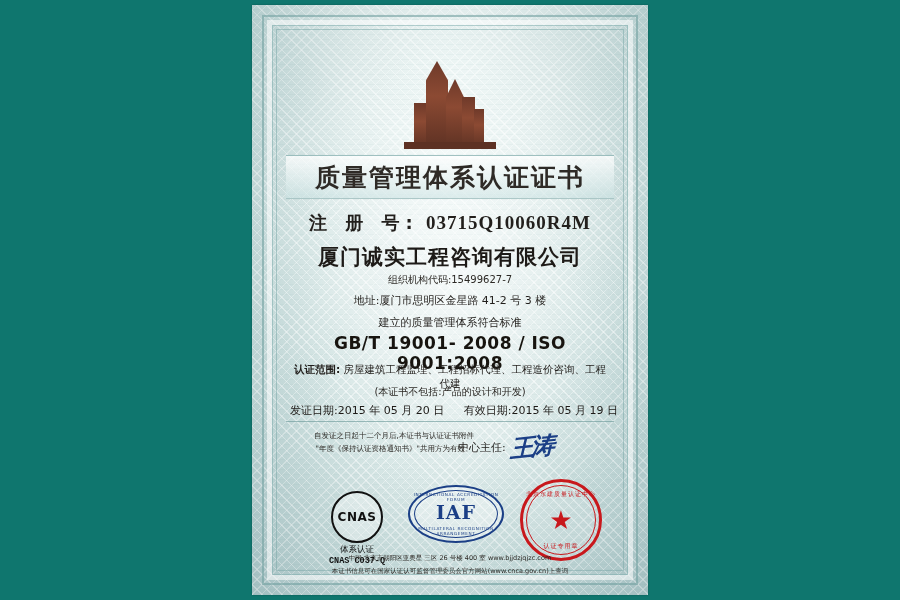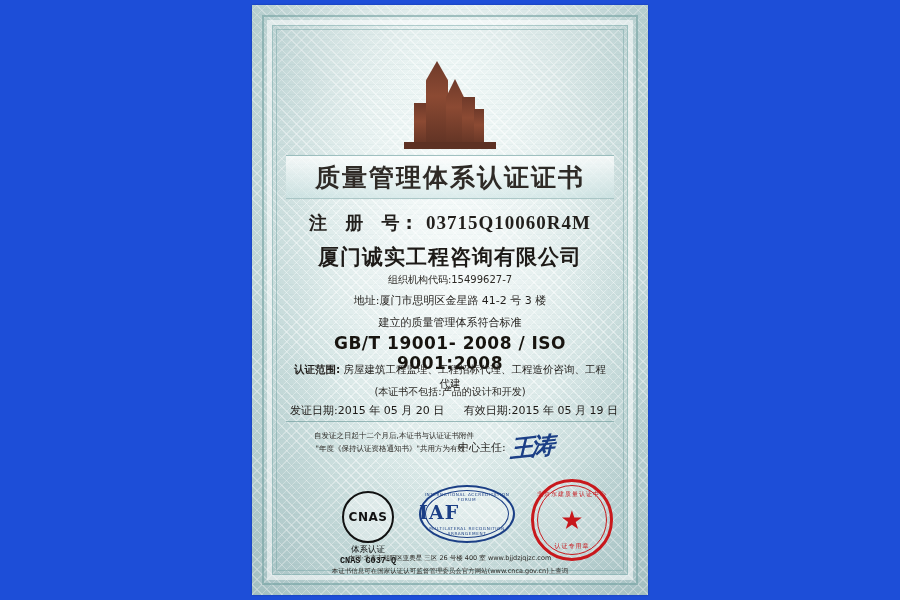--- a/index.html
+++ b/index.html
@@ -8,21 +8,21 @@
     width: 900px;
     height: 600px;
     background: #ffffff;
     font-family: "Liberation Sans", sans-serif;
   }
 
   #stage {
     position: relative;
     width: 900px;
     height: 600px;
-    background: #1d4ed8;
+    background: #0f766e;
     overflow: hidden;
   }
 
   
   #certificate {
     position: absolute;
     left: 252px;
     top: 5px;
     width: 396px;
     height: 590px;
@@ -247,21 +247,21 @@
     font-family: "DejaVu Serif", serif;
     font-size: 24px;
     font-weight: bold;
     font-style: italic;
     color: #1b3f86;
     transform: rotate(-6deg) skewX(-6deg);
     letter-spacing: -3px;
   }
 
   
-  #seals { position: absolute; left: 15px; right: 0; top: 478px; height: 80px; }
+  #seals { position: absolute; left: 4px; right: 0; top: 478px; height: 80px; }
 
   .seal { position: absolute; }
 
   
   #cnas-seal { left: 56px; top: 8px; width: 90px; text-align: center; }
   #cnas-seal .cnas-ring {
     width: 48px; height: 48px; margin: 0 auto;
     border: 2.5px solid #111; border-radius: 50%;
     display: flex; align-items: center; justify-content: center;
     background: rgba(255,255,255,0.35);
@@ -281,21 +281,21 @@
     border-radius: 50%;
     background: rgba(255,255,255,0.35);
   }
   #iaf-seal .iaf-inner {
     position: absolute; left: 6px; top: 5px; right: 6px; bottom: 5px;
     border: 1.5px solid #1b3f86;
     border-radius: 50%;
   }
   #iaf-seal .iaf-word {
     position: absolute; left: 0; right: 0; top: 16px;
-    text-align: left;
+    text-align: center;
     font-family: "DejaVu Serif", serif;
     font-weight: bold; font-size: 19px; color: #1b3f86;
     letter-spacing: 1px;
   }
   #iaf-seal .iaf-arc-top, #iaf-seal .iaf-arc-bottom {
     position: absolute; left: 0; right: 0;
     text-align: center;
     font-size: 4.2px; color: #1b3f86; letter-spacing: 0.6px;
     font-family: "DejaVu Sans", sans-serif;
   }

